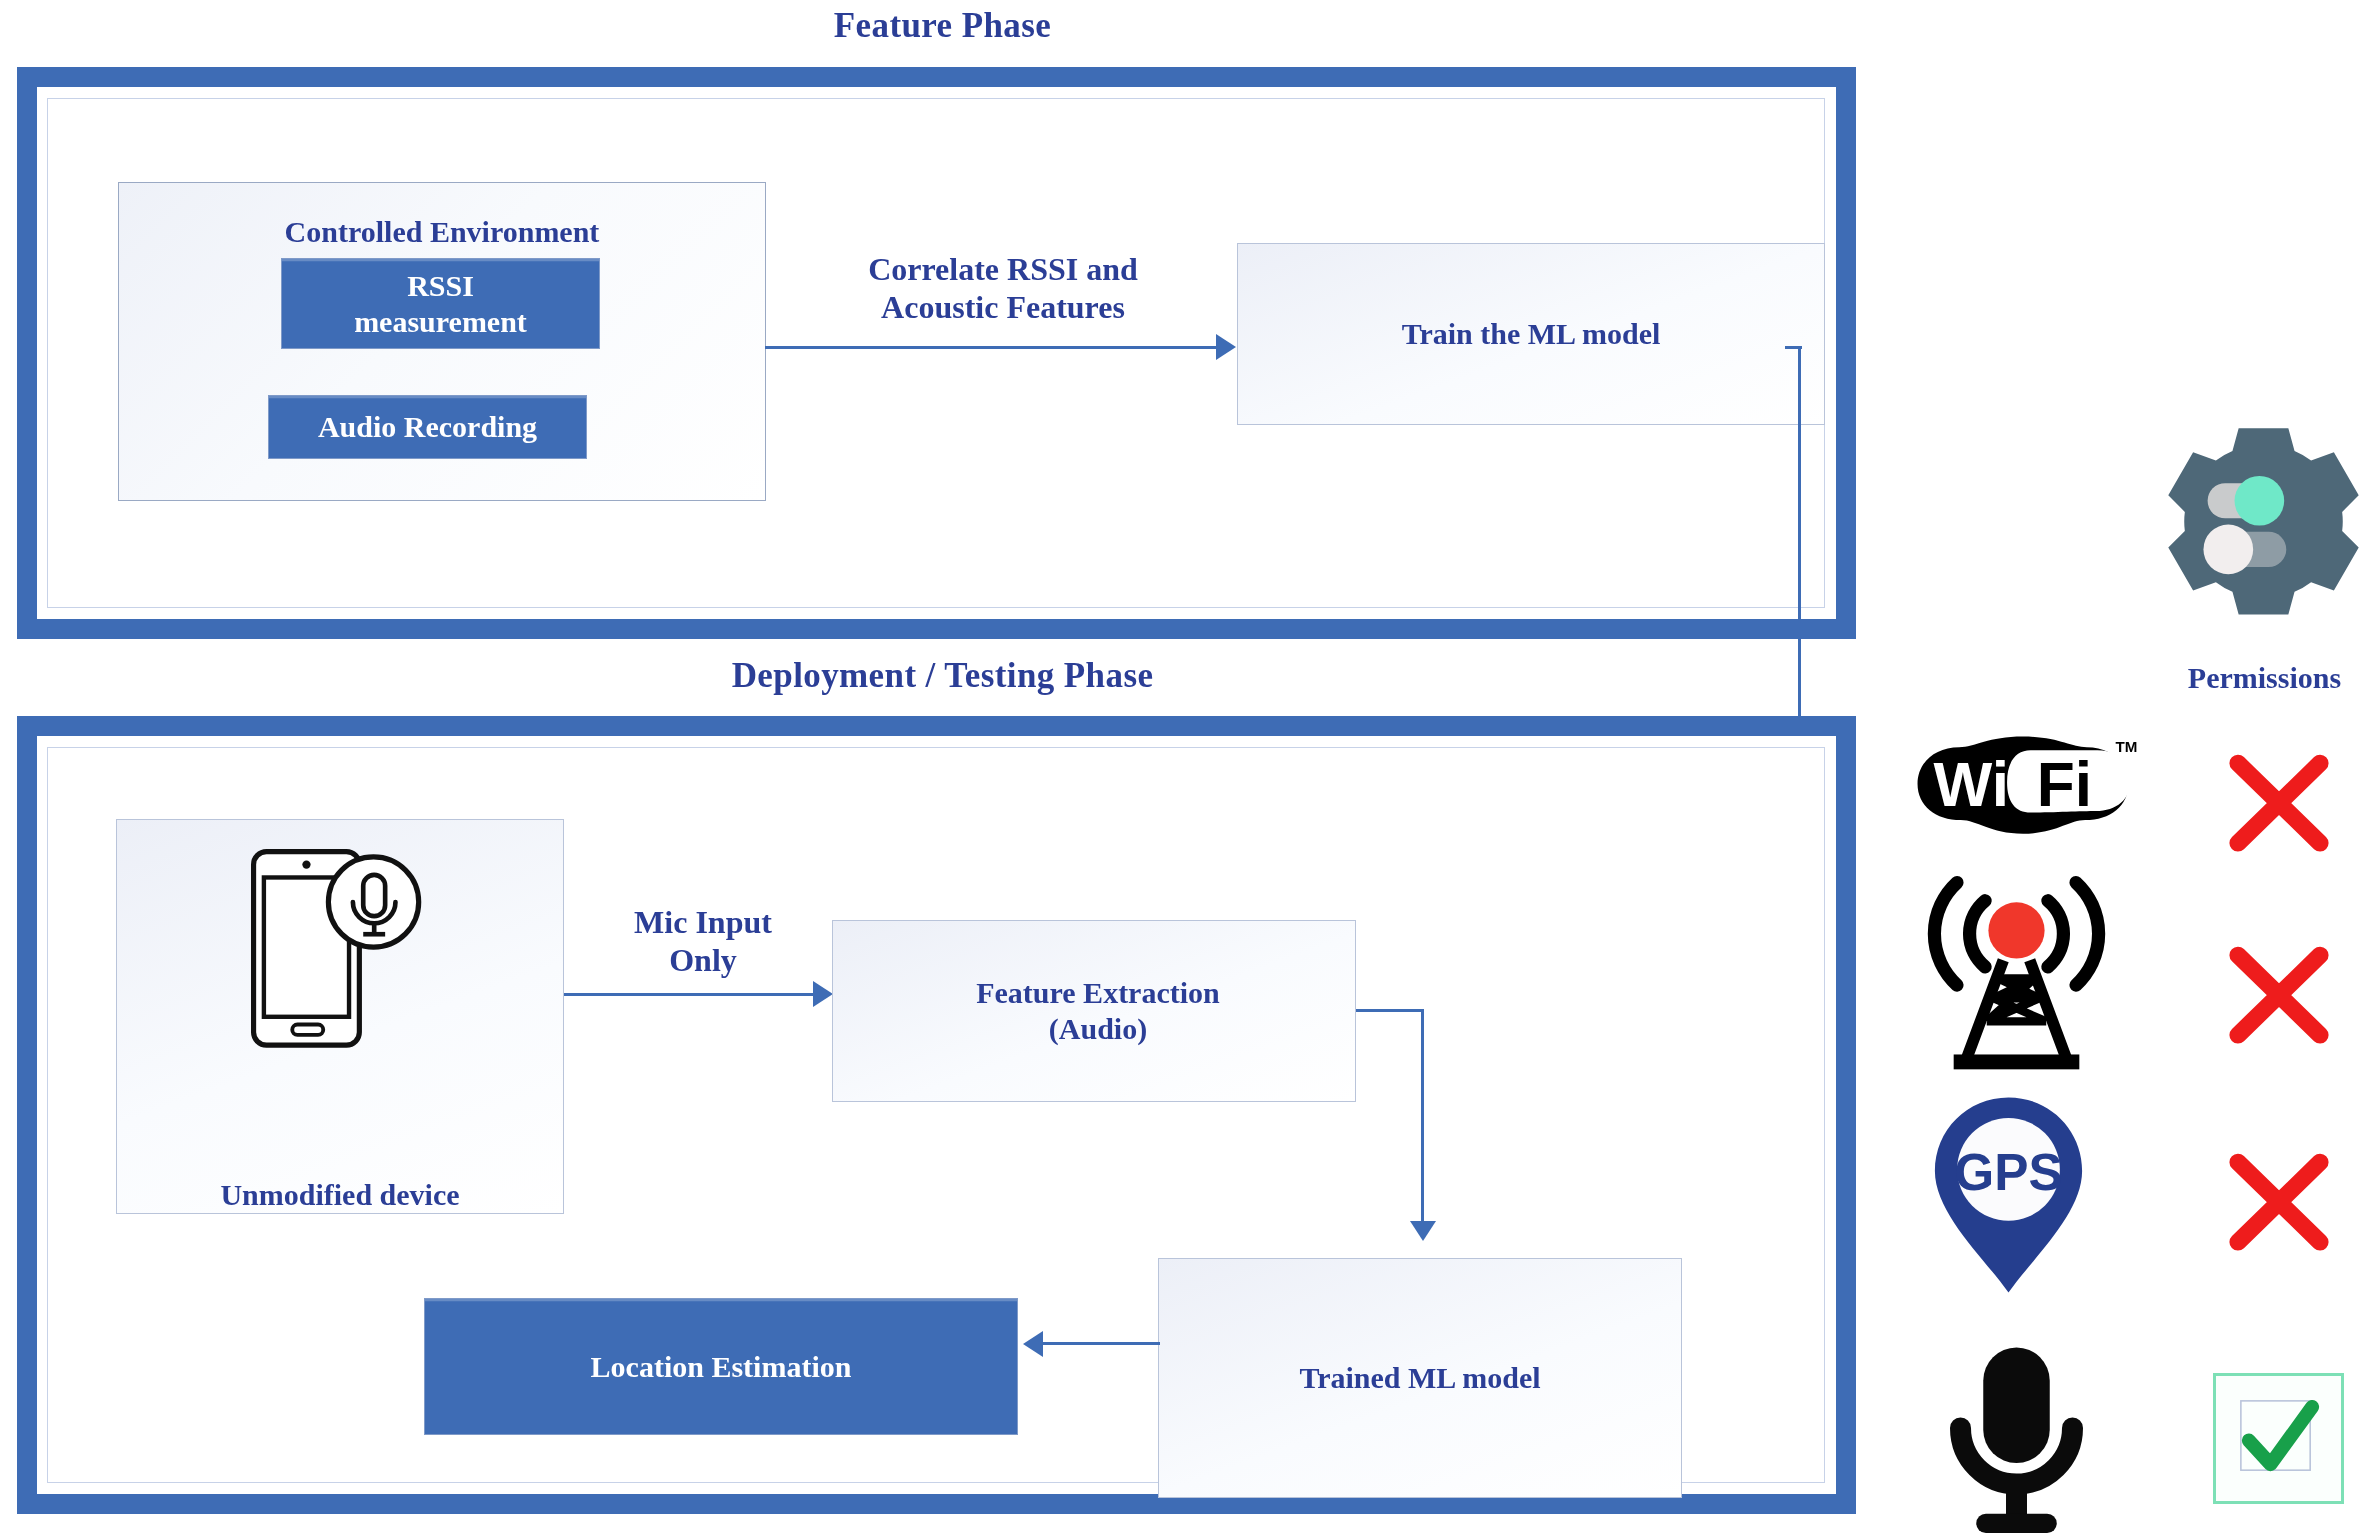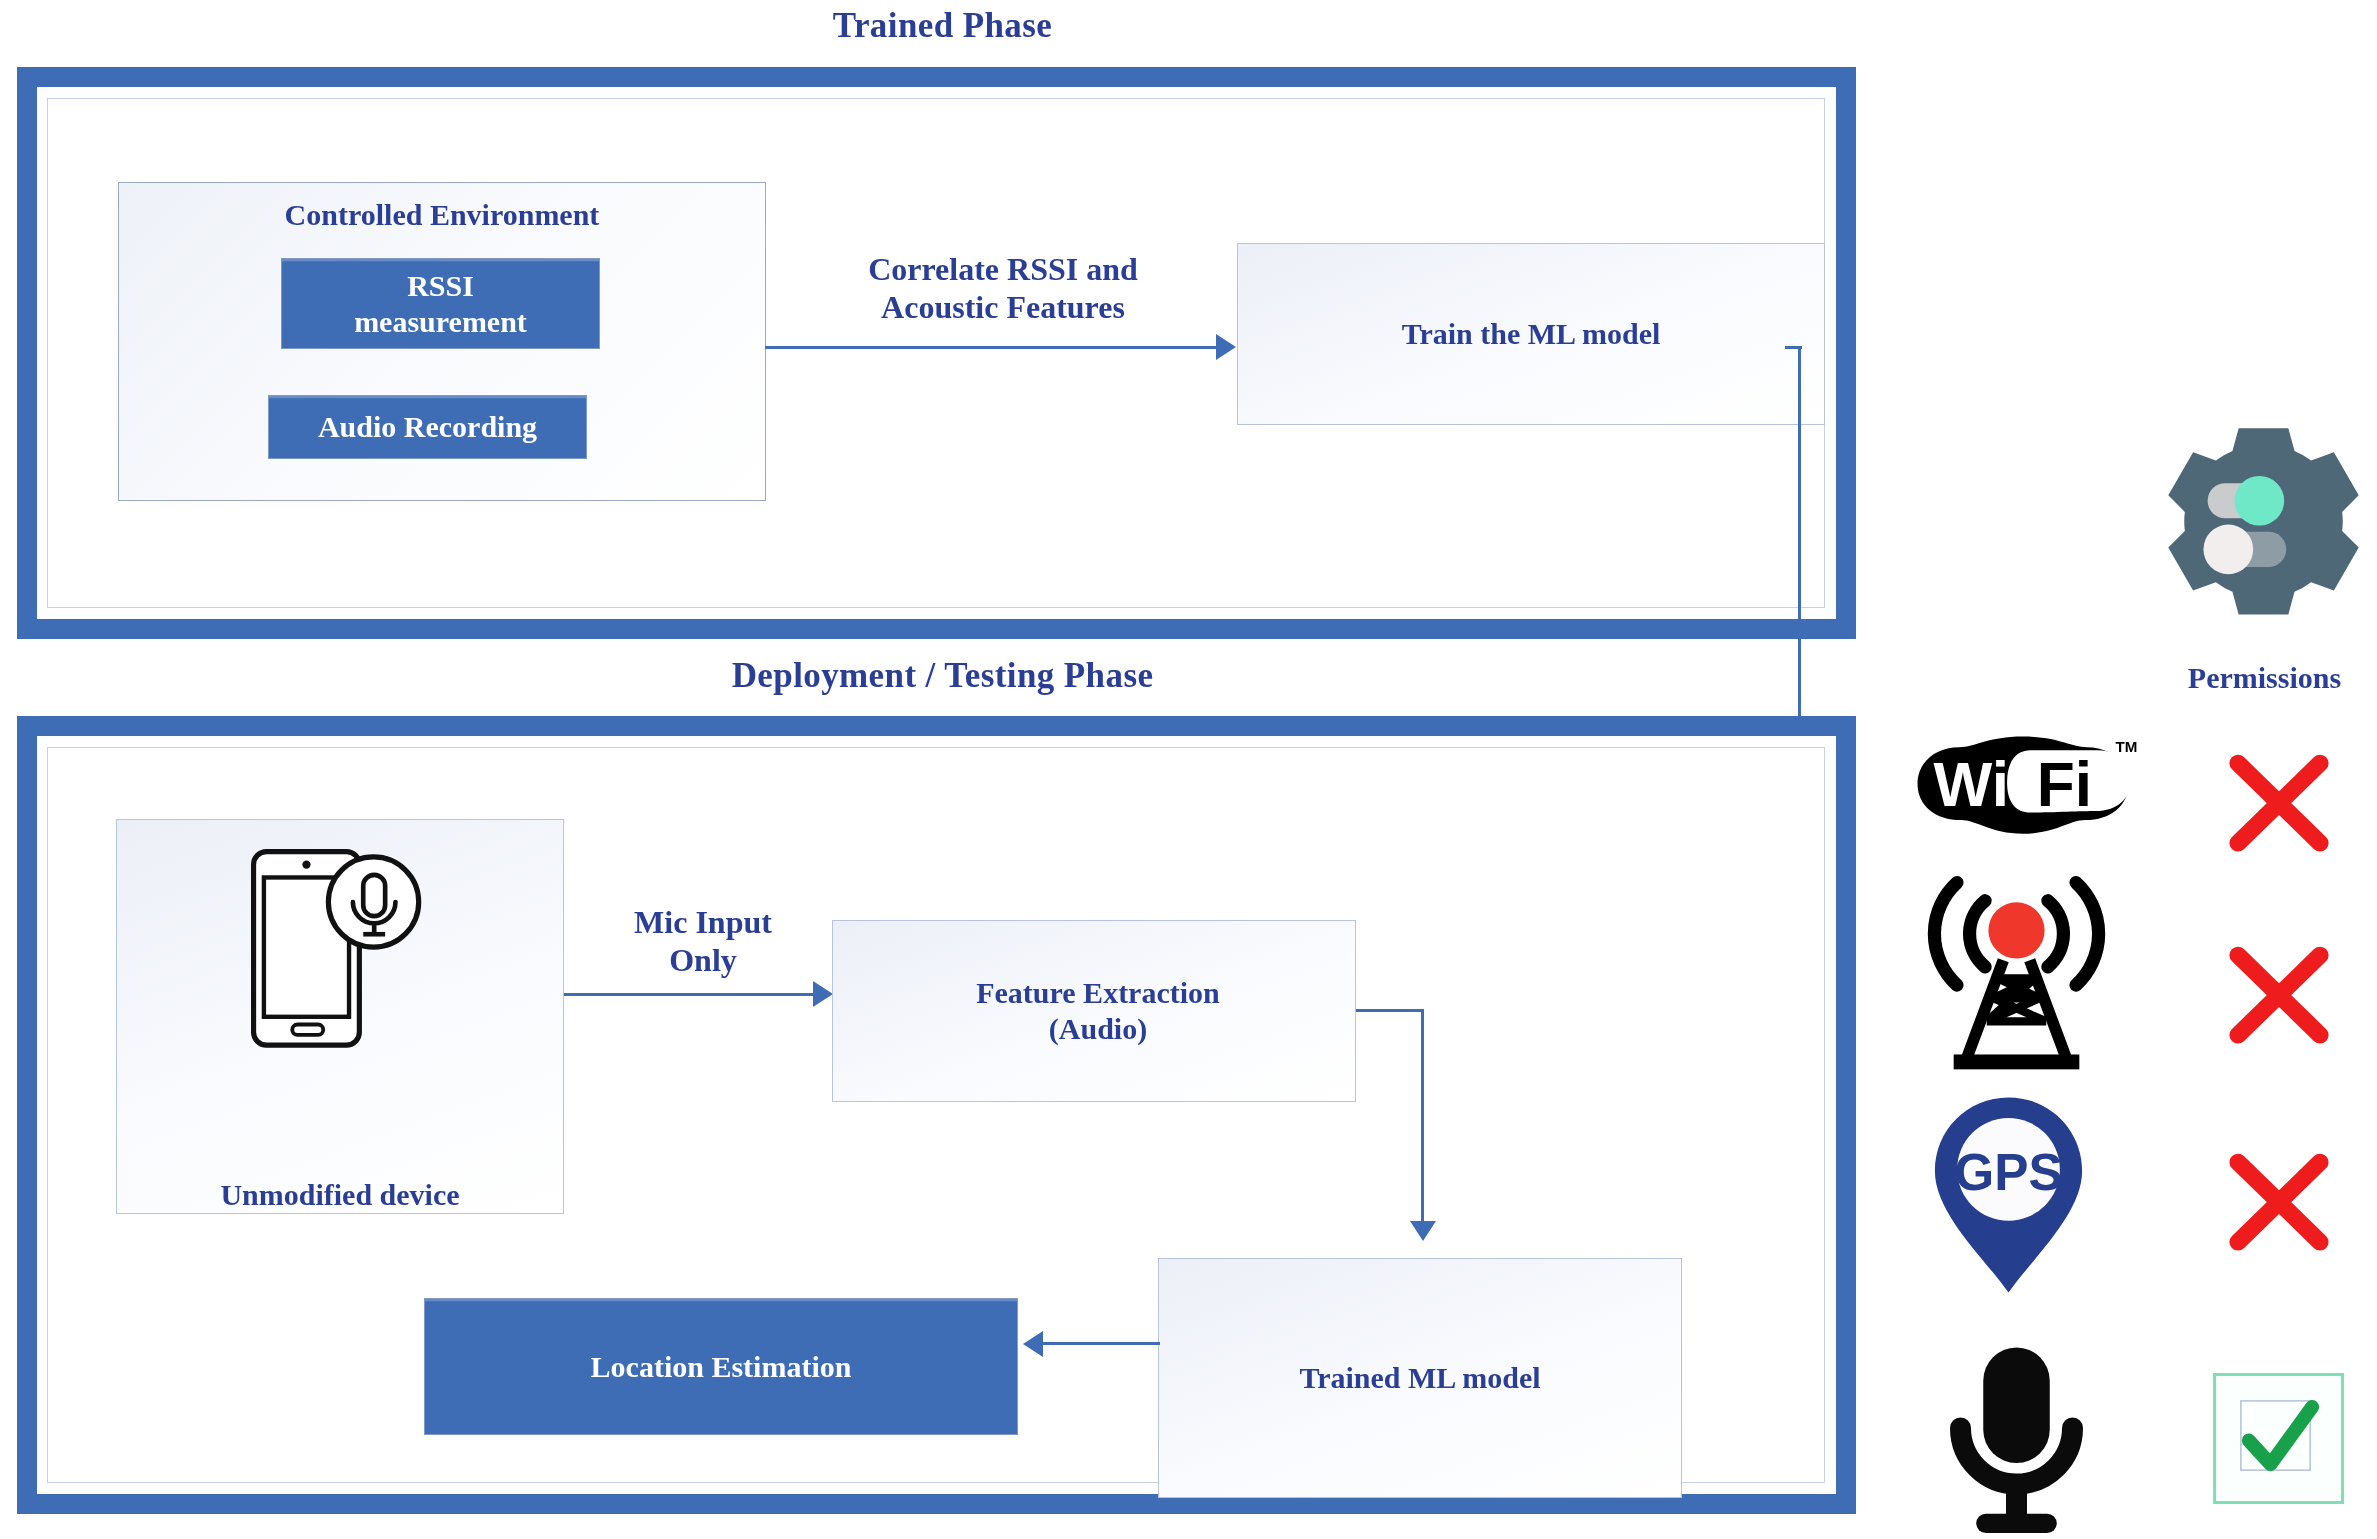--- a/index.html
+++ b/index.html
@@ -132,28 +132,28 @@
     display: flex;
     align-items: center;
     justify-content: center;
   }
 </style>
 </head>
 <body>
 
 <div id="root">
 
-  <div class="txt phase-title" style="left:0; top:4.6px; width:1885px;">Trained Phase</div>
+  <div class="txt phase-title" style="left:0; top:4.6px; width:1885px;">Feature Phase</div>
 
   <div class="phase-frame" style="left:16.7px; top:67px; width:1839px; height:572px;">
     <div class="inner-line"></div>
   </div>
 
   <div class="box" style="left:118px; top:182px; width:648px; height:319px; align-items:flex-start; justify-content:center;">
-    <div class="box-label" style="margin-top:14px;">Controlled Environment</div>
+    <div class="box-label" style="margin-top:31px;">Controlled Environment</div>
   </div>
 
   <div class="box solid" style="left:281px; top:258px; width:319px; height:91px;">
     <div class="box-label">RSSI
 measurement</div>
   </div>
 
   <div class="box solid" style="left:268px; top:395px; width:319px; height:64px;">
     <div class="box-label">Audio Recording</div>
   </div>

